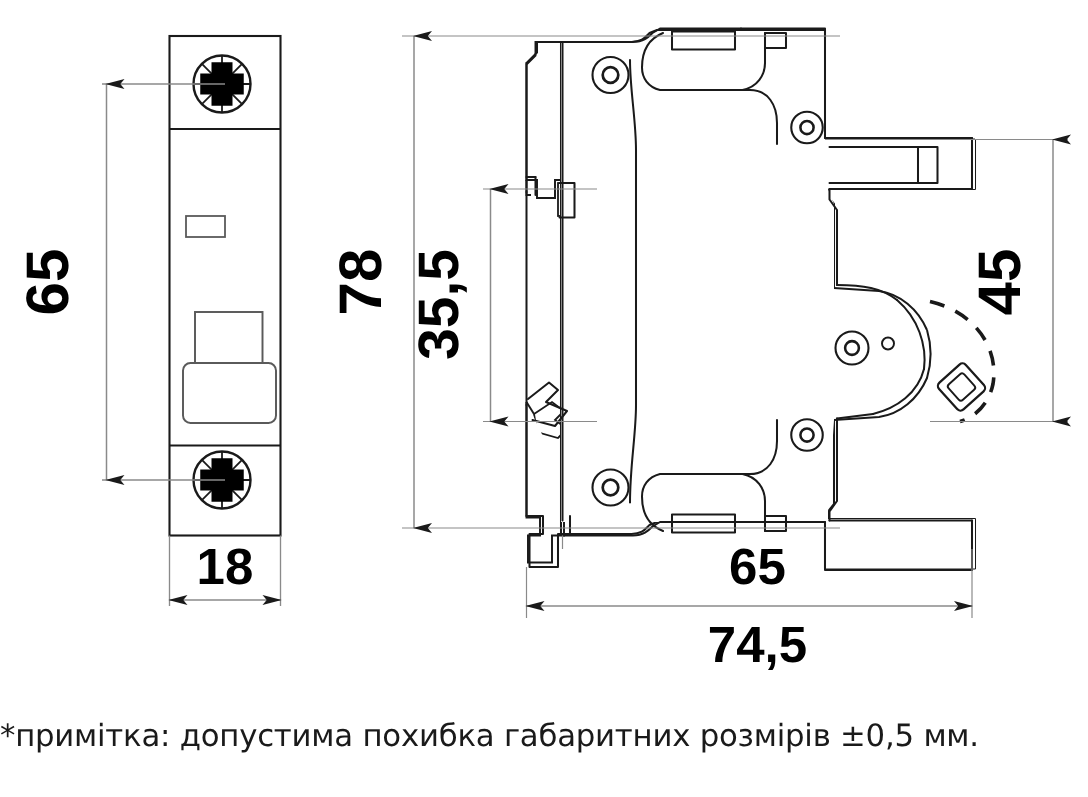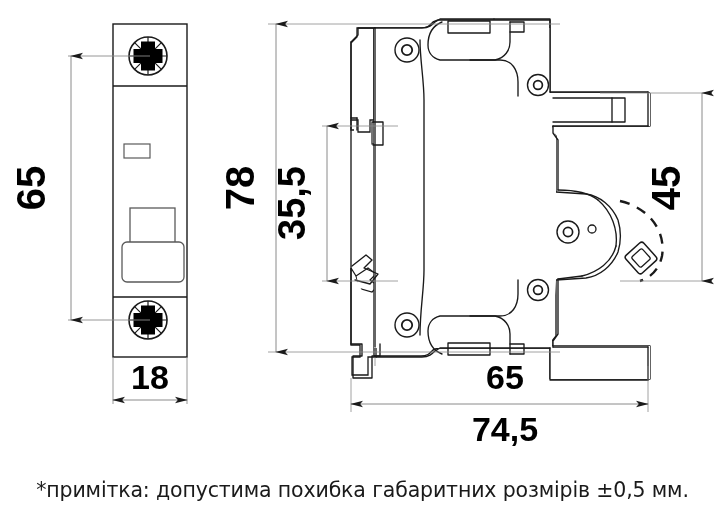--- a/index.html
+++ b/index.html
@@ -25,21 +25,21 @@
     top: 0;
     width: 725px;
     height: 531px;
     display: block;
   }
   .note-text {
     position: absolute;
     left: 0;
     top: 478px;
     width: 725px;
-    text-align: center;
+    text-align: left;
     font-family: "DejaVu Sans", sans-serif;
     font-size: 20.5px;
     letter-spacing: -0.15px;
     color: #1a1a1a;
     white-space: nowrap;
   }
   
   .dim-label {
     font-family: "Liberation Sans", sans-serif;
     font-weight: bold;

